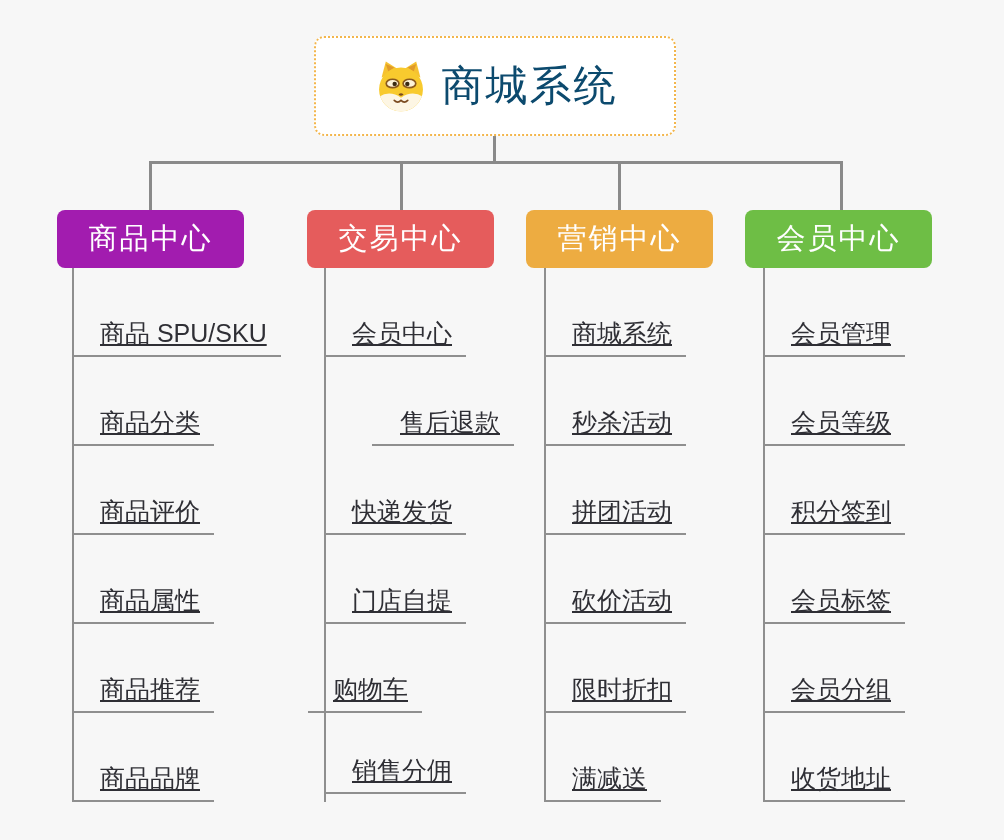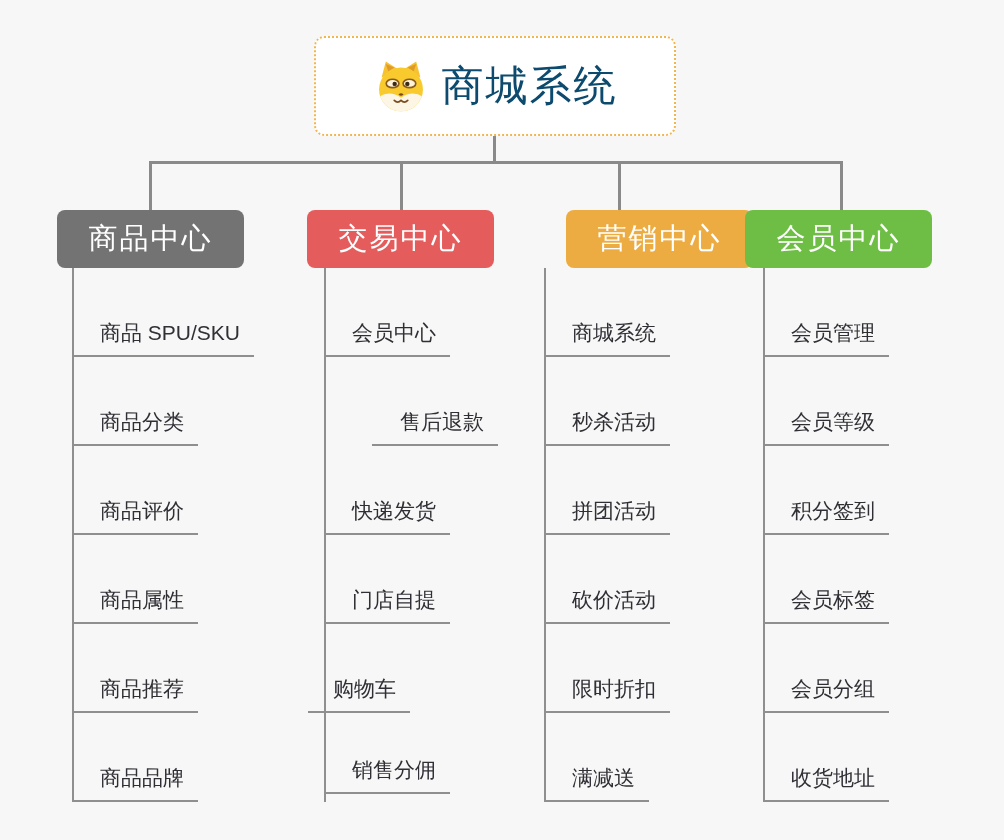--- a/index.html
+++ b/index.html
@@ -49,25 +49,26 @@
     letter-spacing:2px;
     white-space:nowrap;
   }
   
   .trunk{position:absolute;width:2px;background:#8f8f8f;}
   
   .leaf{
     position:absolute;
     padding:0 14px 6px 28px;
     border-bottom:2px solid #8f8f8f;
-    font-size:21px;
+    font-size:25px;
     line-height:32px;
     color:#2f2f35;
     white-space:nowrap;
     width:max-content;
+    text-decoration:underline;
   }
 </style>
 </head>
 <body>
 
 <div id="canvas">
 
   <div class="root-node">
     <svg class="dog-icon" viewBox="0 0 64 64" aria-hidden="true">
       <defs>
@@ -95,37 +96,37 @@
 
   <div id="connectors">
       <div class="line" style="left: 493px; top: 136px; width: 3px; height: 28px;"></div>
       <div class="line" style="left: 149px; top: 161px; width: 694px; height: 3px;"></div>
       <div class="line" style="left: 149px; top: 161px; width: 3px; height: 49px;"></div>
       <div class="line" style="left: 400px; top: 161px; width: 3px; height: 49px;"></div>
       <div class="line" style="left: 618px; top: 161px; width: 3px; height: 49px;"></div>
       <div class="line" style="left: 840px; top: 161px; width: 3px; height: 49px;"></div>
     </div>
   <div id="branches">
-      <div class="branch-header" style="left: 57px; top: 210px; background: #737373;">商品中心</div>
+      <div class="branch-header" style="left: 57px; top: 210px; background: #a21caf;">商品中心</div>
       <div class="trunk" style="left: 72px; top: 268px; height: 534px;"></div>
       <div class="leaf" style="left: 72px; top: 317px;">商品 SPU/SKU</div>
       <div class="leaf" style="left: 72px; top: 406px;">商品分类</div>
       <div class="leaf" style="left: 72px; top: 495px;">商品评价</div>
       <div class="leaf" style="left: 72px; top: 584px;">商品属性</div>
       <div class="leaf" style="left: 72px; top: 673px;">商品推荐</div>
       <div class="leaf" style="left: 72px; top: 762px;">商品品牌</div>
       <div class="branch-header" style="left: 307px; top: 210px; background: rgb(229, 92, 92);">交易中心</div>
       <div class="trunk" style="left: 324px; top: 268px; height: 534px;"></div>
       <div class="leaf" style="left: 324px; top: 317px;">会员中心</div>
       <div class="leaf" style="left: 324px; top: 406px; margin-left: 48px;">售后退款</div>
       <div class="leaf" style="left: 324px; top: 495px;">快递发货</div>
       <div class="leaf" style="left: 324px; top: 584px;">门店自提</div>
       <div class="leaf" style="left: 308px; top: 673px; padding-left: 25px;">购物车</div>
       <div class="leaf" style="left: 324px; top: 754px;">销售分佣</div>
-      <div class="branch-header" style="left: 526px; top: 210px; background: rgb(237, 172, 65); margin-left: 40px;">营销中心</div>
+      <div class="branch-header" style="left: 526px; top: 210px; background: rgb(237, 172, 65);">营销中心</div>
       <div class="trunk" style="left: 544px; top: 268px; height: 534px;"></div>
       <div class="leaf" style="left: 544px; top: 317px;">商城系统</div>
       <div class="leaf" style="left: 544px; top: 406px;">秒杀活动</div>
       <div class="leaf" style="left: 544px; top: 495px; text-align: right;">拼团活动</div>
       <div class="leaf" style="left: 544px; top: 584px;">砍价活动</div>
       <div class="leaf" style="left: 544px; top: 673px;">限时折扣</div>
       <div class="leaf" style="left: 544px; top: 762px;">满减送</div>
       <div class="branch-header" style="left: 745px; top: 210px; background: rgb(110, 190, 69);">会员中心</div>
       <div class="trunk" style="left: 763px; top: 268px; height: 534px;"></div>
       <div class="leaf" style="left: 763px; top: 317px;">会员管理</div>

